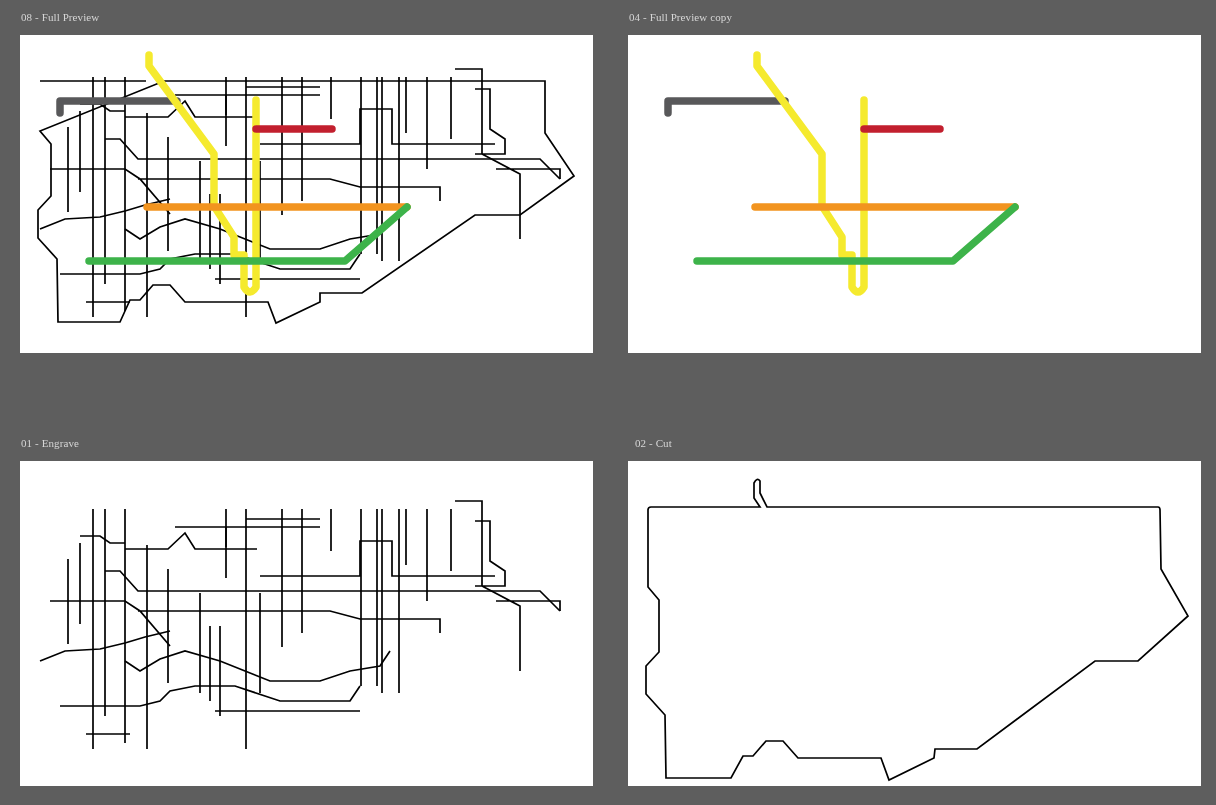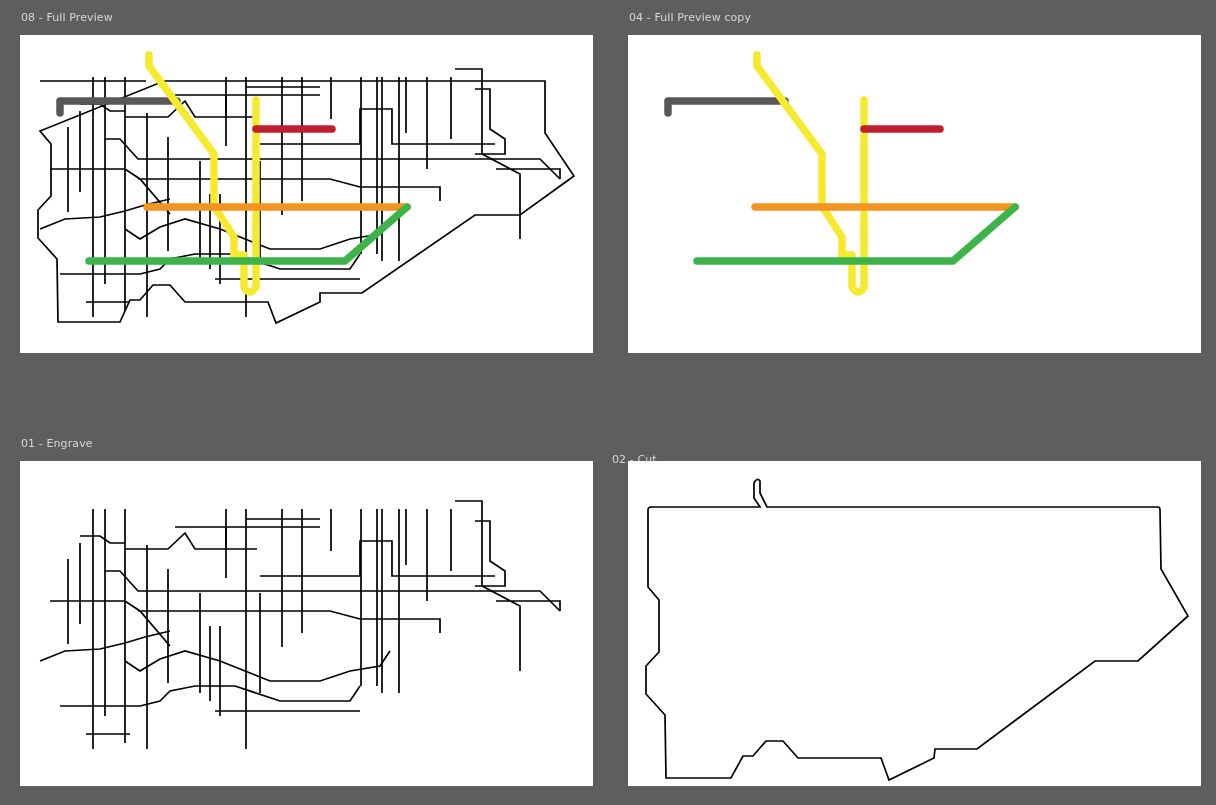--- a/index.html
+++ b/index.html
@@ -1,29 +1,29 @@
 <!DOCTYPE html>
 <html><head>
 <meta charset="utf-8">
 <style>
   html, body { margin:0; padding:0; }
   body { width:1216px; height:805px; background:#5e5e5e; position:relative; overflow:hidden; font-family:"DejaVu Sans", sans-serif; }
-  .artboard-label { position:absolute; font-size:11px; color:#d6d6d6; letter-spacing:0.1px; white-space:nowrap; }
+  .artboard-label { position:absolute; font-size:11px; color:#d6d6d6; letter-spacing:0.1px; white-space:nowrap;font-family:Liberation Serif, serif; }
   .artboard { position:absolute; width:573px; background:#ffffff; overflow:hidden; }
   .artboard svg { position:absolute; left:0; top:0; }
   .street { fill:none; stroke:#000; stroke-width:1.7; stroke-linejoin:miter; }
   .line { fill:none; stroke-width:7.5; stroke-linecap:round; stroke-linejoin:round; }
 </style>
 </head>
 <body>
 
 <div class="artboard-label" style="left:21px;top:11px;">08 - Full Preview</div>
 <div class="artboard-label" style="left:629px;top:11px;">04 - Full Preview copy</div>
 <div class="artboard-label" style="left:21px;top:437px;">01 - Engrave</div>
-<div class="artboard-label" style="left:612px;top:437px;margin-top:16px;">02 - Cut</div>
+<div class="artboard-label" style="left:635px;top:437px;">02 - Cut</div>
 
 <div class="artboard" style="left:20px;top:35px;height:318px;">
   <svg width="573" height="318" viewBox="0 0 573 318">
     <g transform="translate(0,-6)">
       <use href="#streets"></use>
     </g>
     <g>
       <path class="street" d="M20,46 L126,46 M144,46 L525,46 L525,98 L554,141 L500,180 L455,180 L342,258 L300,258 L300,267 L256,288 L248,267 L165,267 L150,250 L133,250 L120,265 L110,265 L100,287 L38,287 L37,224 L18,203 L18,175 L31,161 L31,109 L20,96 Z"></path>
     </g>
     <g>

